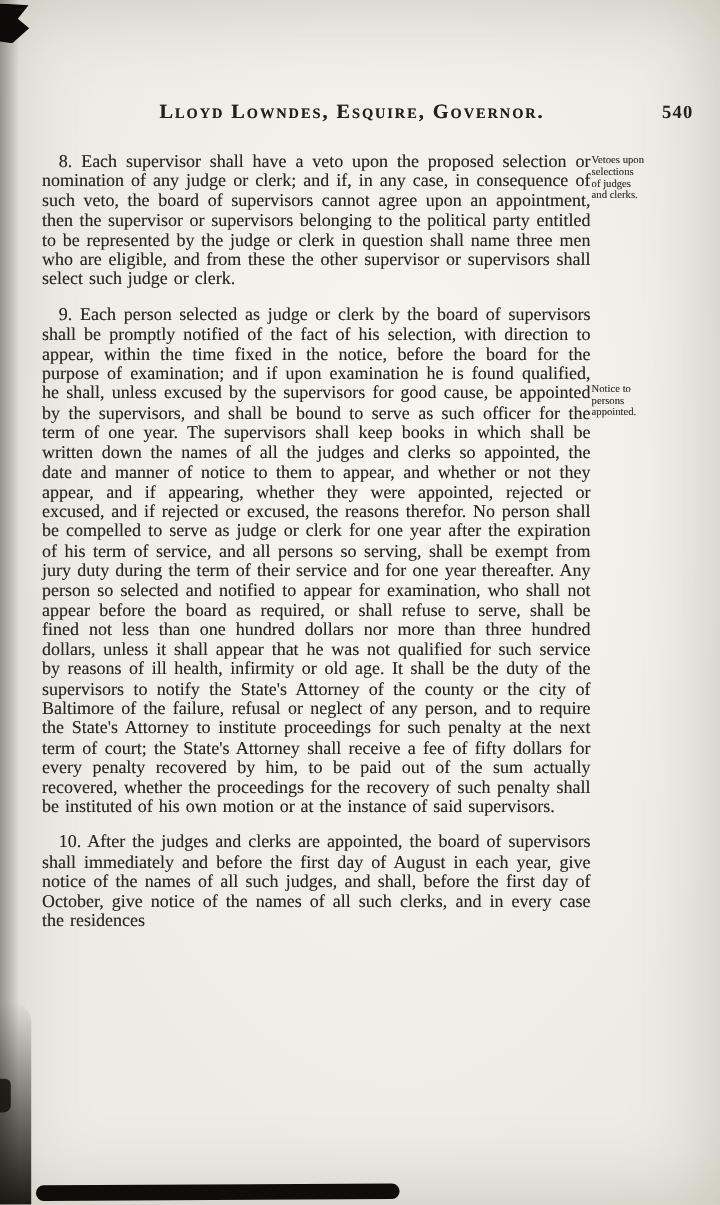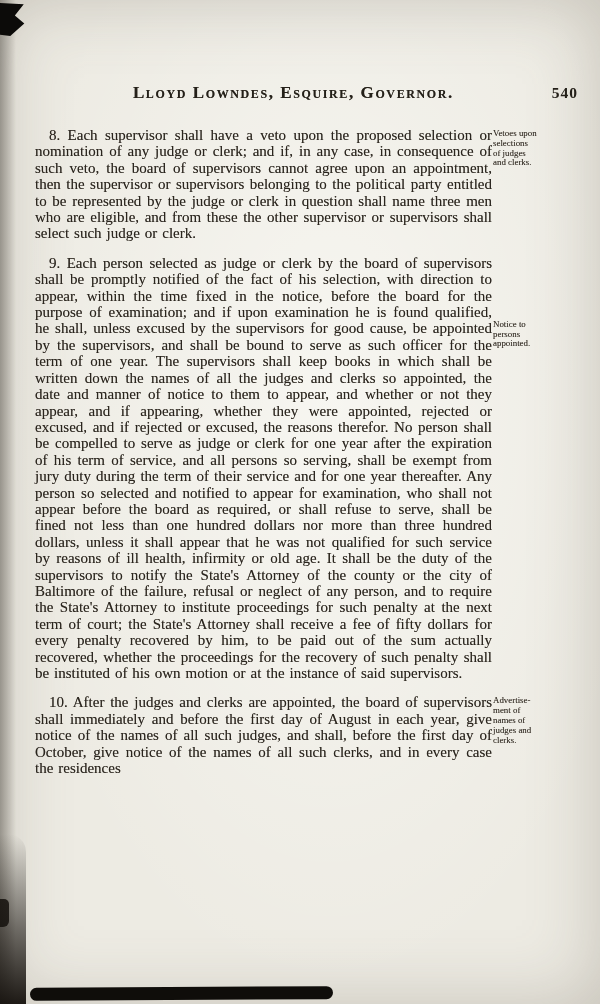--- a/index.html
+++ b/index.html
@@ -128,22 +128,17 @@
 
     <div class="para-wrap">
       <p class="para">9. Each person selected as judge or clerk by the board of supervisors shall be promptly notified of the fact of his selection, with direction to appear, within the time fixed in the notice, before the board for the purpose of examination; and if upon examination he is found qualified, he shall, unless excused by the supervisors for good cause, be appointed by the supervisors, and shall be bound to serve as such officer for the term of one year.  The supervisors shall keep books in which shall be written down the names of all the judges and clerks so appointed, the date and manner of notice to them to appear, and whether or not they appear, and if appearing, whether they were appointed, rejected or excused, and if rejected or excused, the reasons therefor.  No person shall be compelled to serve as judge or clerk for one year after the expiration of his term of service, and all persons so serving, shall be exempt from jury duty during the term of their service and for one year thereafter.  Any person so selected and notified to appear for examination, who shall not appear before the board as required, or shall refuse to serve, shall be fined not less than one hundred dollars nor more than three hundred dollars, unless it shall appear that he was not qualified for such service by reasons of ill health, infirmity or old age.  It shall be the duty of the supervisors to notify the State's Attorney of the county or the city of Baltimore of the failure, refusal or neglect of any person, and to require the State's Attorney to institute proceedings for such penalty at the next term of court; the State's Attorney shall receive a fee of fifty dollars for every penalty recovered by him, to be paid out of the sum actually recovered, whether the proceedings for the recovery of such penalty shall be instituted of his own motion or at the instance of said supervisors.</p>
       <aside class="note note-1">Notice to
 persons
 appointed.</aside>
     </div>
 
     <div class="para-wrap">
       <p class="para">10. After the judges and clerks are appointed, the board of supervisors shall immediately and before the first day of August in each year, give notice of the names of all such judges, and shall, before the first day of October, give notice of the names of all such clerks, and in every case the residences</p>
-      <aside class="note note-2">Advertise-
-ment of
-names of
-judges and
-clerks.</aside>
     </div>
 
   </div>
 
 </div>
 
 </body></html>

